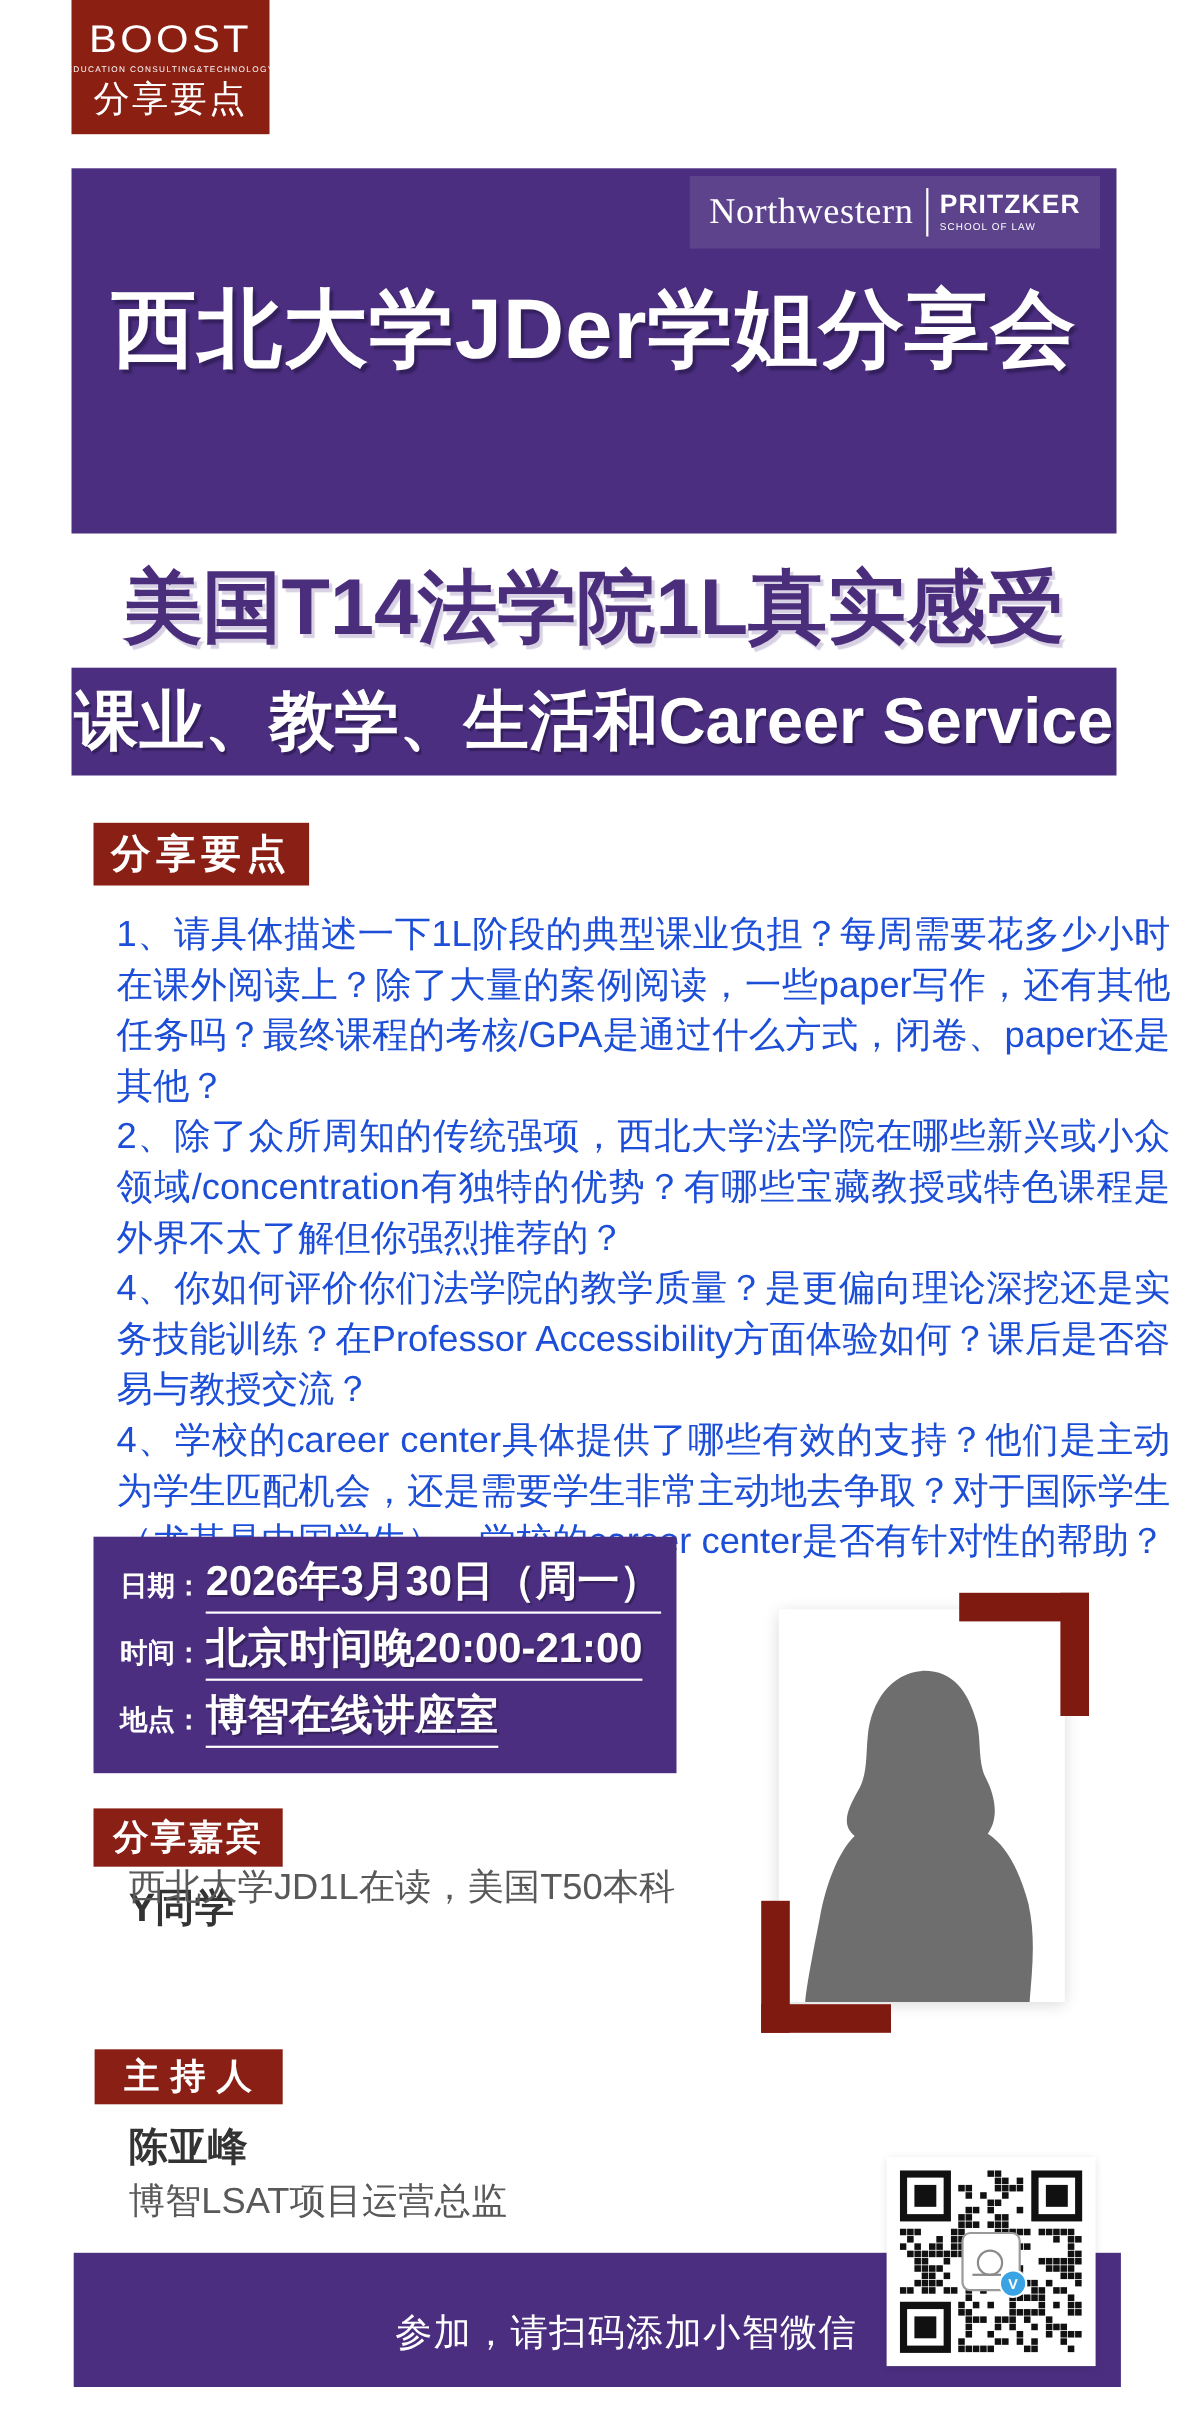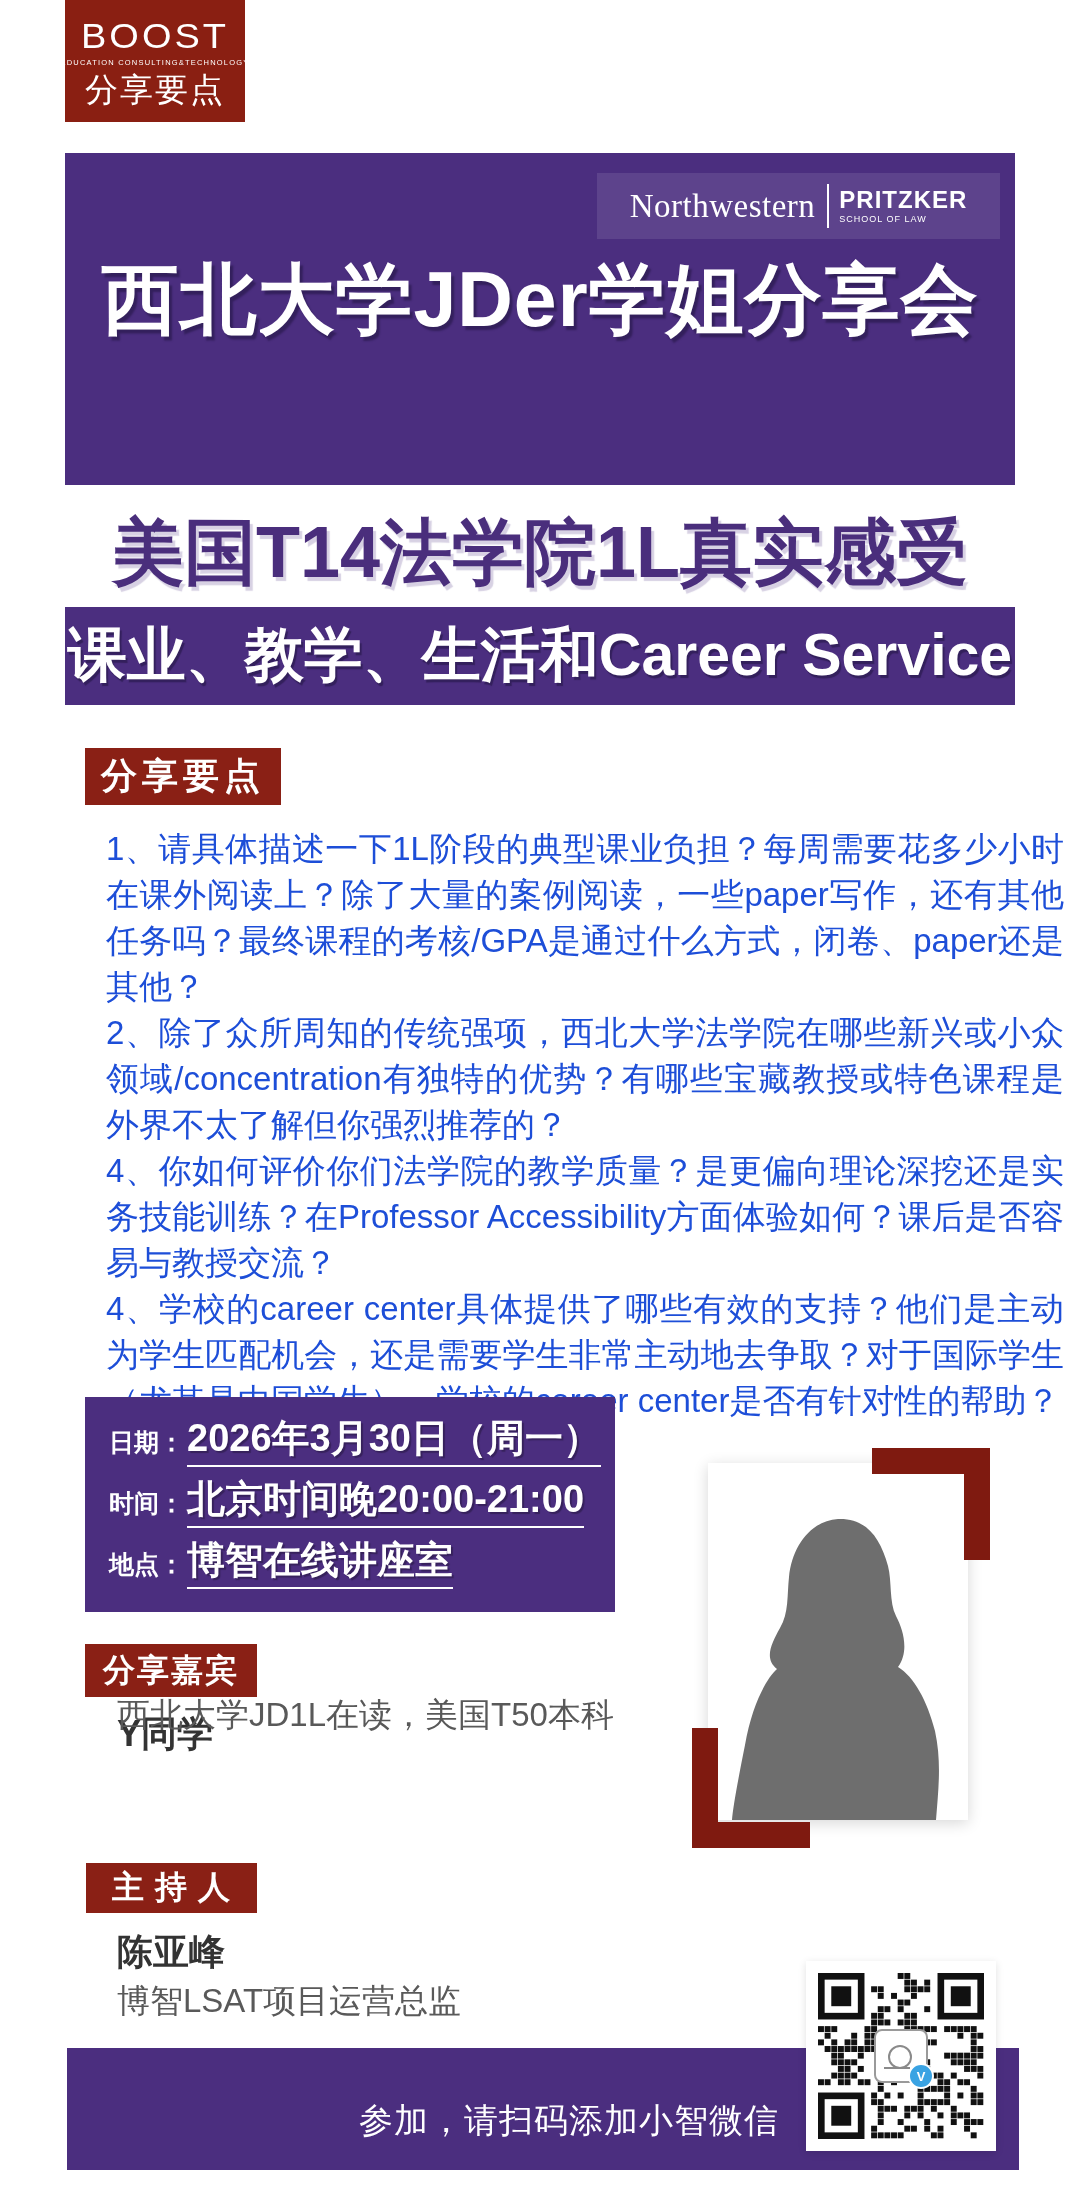--- a/index.html
+++ b/index.html
@@ -9,22 +9,22 @@
   
   .logo-block{position:absolute;left:65px;top:0;width:180px;height:122px;background:#8a1f12;
     display:flex;flex-direction:column;align-items:center;justify-content:center;color:#fff;}
   .logo-en{font-size:38px;letter-spacing:3px;font-weight:400;line-height:1;
     font-family:"Liberation Sans","DejaVu Sans",sans-serif;transform:scaleY(.92);}
   .logo-tag{font-size:7.5px;letter-spacing:1.2px;margin-top:3px;white-space:nowrap;}
   .logo-cn{font-size:33px;font-weight:400;letter-spacing:2px;margin-top:6px;line-height:1;}
 
   
   .banner{position:absolute;left:65px;top:153px;width:950px;height:332px;background:#4b2e7f;}
-  .nw-box{position:absolute;top:7px;right:15px;width:403px;height:66px;background:rgba(255,255,255,.10);
-    display:flex;align-items:center;justify-content:center;color:#fff;margin-top:13px;}
+  .nw-box{position:absolute;top:7px;right:15px;width:373px;height:66px;background:rgba(255,255,255,.10);
+    display:flex;align-items:center;justify-content:center;color:#fff;}
   .nw-name{font-family:"Liberation Serif","DejaVu Serif",serif;font-size:33px;letter-spacing:.5px;}
   .nw-div{width:2px;height:44px;background:#fff;margin:0 10px 0 12px;}
   .nw-right{display:flex;flex-direction:column;line-height:1;}
   .nw-pritzker{font-size:24px;font-weight:bold;letter-spacing:1px;text-align:center;}
   .nw-sub{font-size:9px;letter-spacing:1px;margin-top:3px;}
   .banner-title{position:absolute;left:0;top:100px;width:100%;text-align:center;color:#fff;
     font-size:77px;font-weight:bold;line-height:92px;letter-spacing:1px;
     text-shadow:3px 4px 2px rgba(10,5,30,.35);}
 
   
@@ -35,21 +35,21 @@
   .topics-bar{position:absolute;left:65px;top:607px;width:950px;height:98px;background:#4b2e7f;
     display:flex;align-items:center;justify-content:center;}
   .topics-bar span{color:#fff;font-size:59px;font-weight:bold;letter-spacing:0;
     text-shadow:2px 3px 1px rgba(10,5,30,.35);white-space:nowrap;}
 
   
   .red-tag{position:absolute;background:#8a2015;color:#fff;font-weight:bold;
     display:flex;align-items:center;justify-content:center;}
   .tag-points{left:85px;top:748px;width:196px;height:57px;font-size:36px;letter-spacing:5px;}
   .tag-guest{left:85px;top:1644px;width:172px;height:53px;font-size:32px;letter-spacing:2px;}
-  .tag-host{left:86px;top:1863px;width:171px;height:50px;font-size:32px;letter-spacing:1px;}
+  .tag-host{left:86px;top:1863px;width:171px;height:50px;font-size:32px;letter-spacing:1px;font-family:Liberation Serif, serif;}
 
   
   .points{position:absolute;left:62px;top:826px;width:958px;color:#1d4ed8;
     font-size:33px;line-height:46px;text-align:justify;margin-left:44px;}
   .points p{margin:0;}
 
   
   .schedule{position:absolute;left:85px;top:1397px;width:530px;height:215px;background:#4b2e7f;
     box-sizing:border-box;padding:20px 22px 0 24px;color:#fff;}
   .srow{display:flex;align-items:baseline;margin-bottom:11px;}

